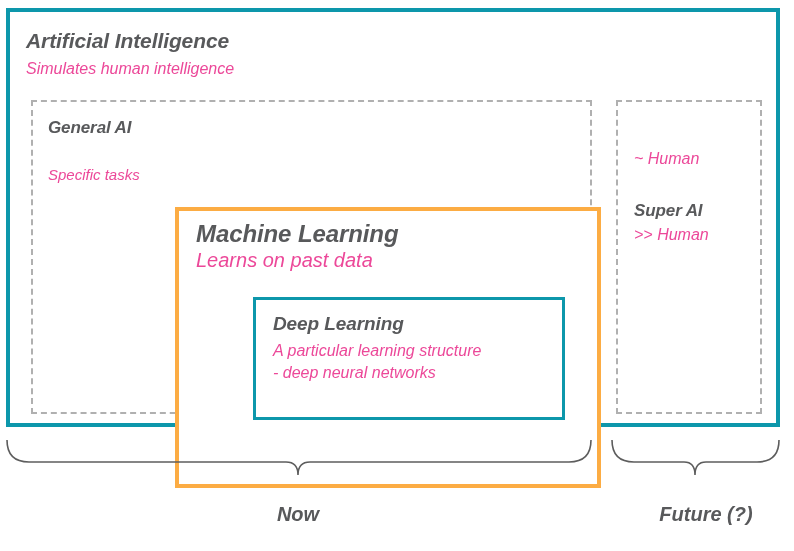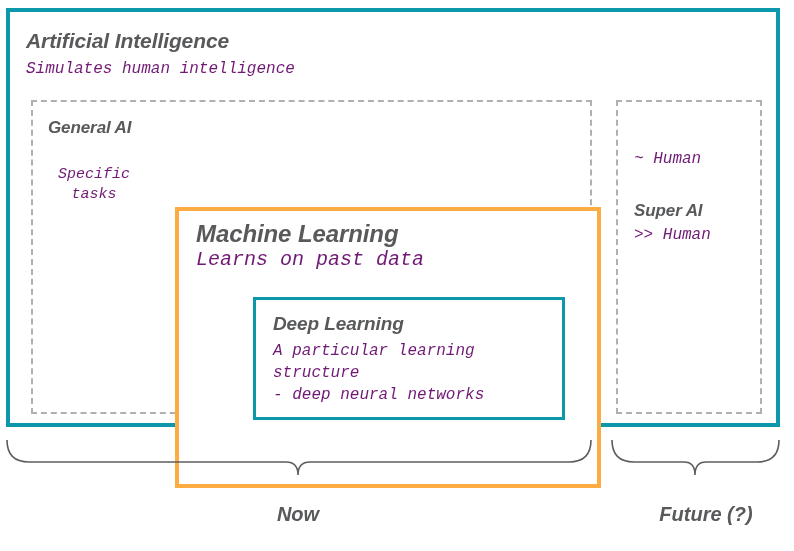--- a/index.html
+++ b/index.html
@@ -37,22 +37,21 @@
   }
 
   .title {
     font-weight: bold;
     font-style: italic;
     color: #58595b;
     letter-spacing: -0.1px;
   }
   .subtitle {
     font-style: italic;
-    color: #701a75;
-    font-family: Liberation Mono, monospace;
+    color: #ec4899;
   }
 
   #ai-title {
     position: absolute;
     left: 16px;
     top: 16px;
     font-size: 21px;
     line-height: 25px;
   }
   #ai-subtitle {
@@ -81,21 +80,20 @@
     font-size: 17px;
     line-height: 21px;
   }
   #narrow-ai-subtitle {
     position: absolute;
     left: 15px;
     top: 63px;
     width: 92px;
     font-size: 15px;
     line-height: 20px;
-    text-align: center;
   }
 
   
   #ml-box {
     position: absolute;
     left: 142px;
     top: 105px;
     width: 426px;
     height: 281px;
     border: 4px solid #fcac43;

